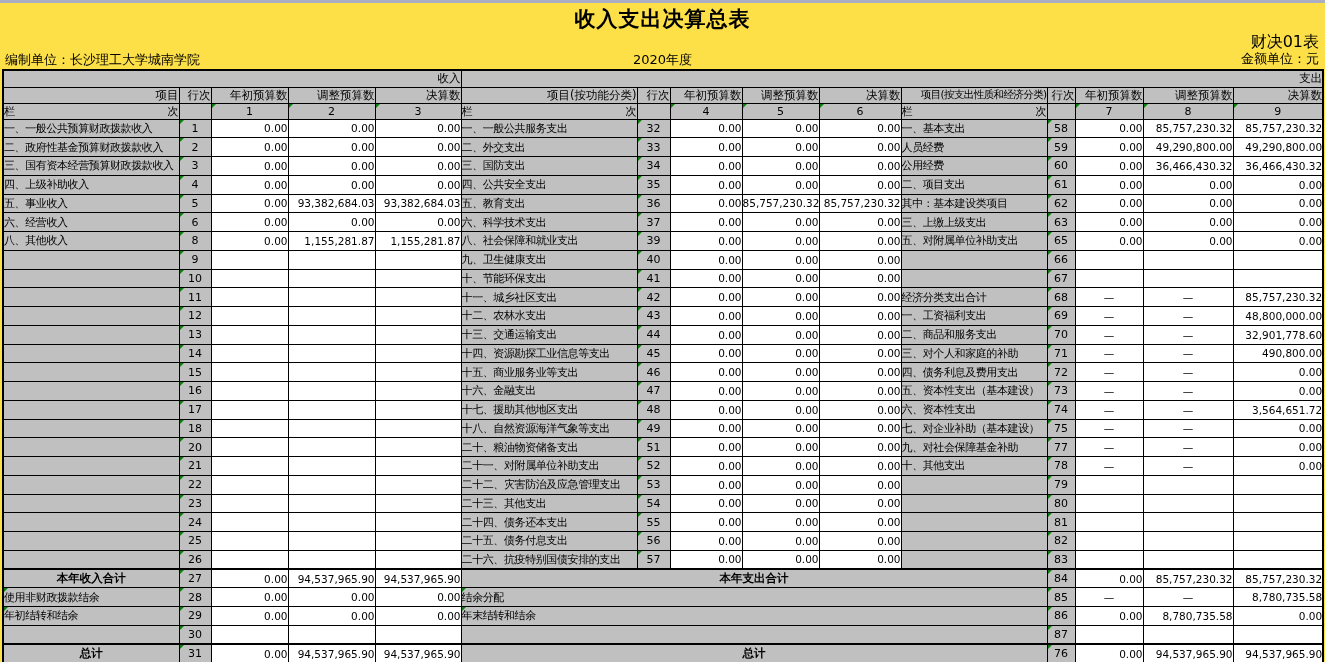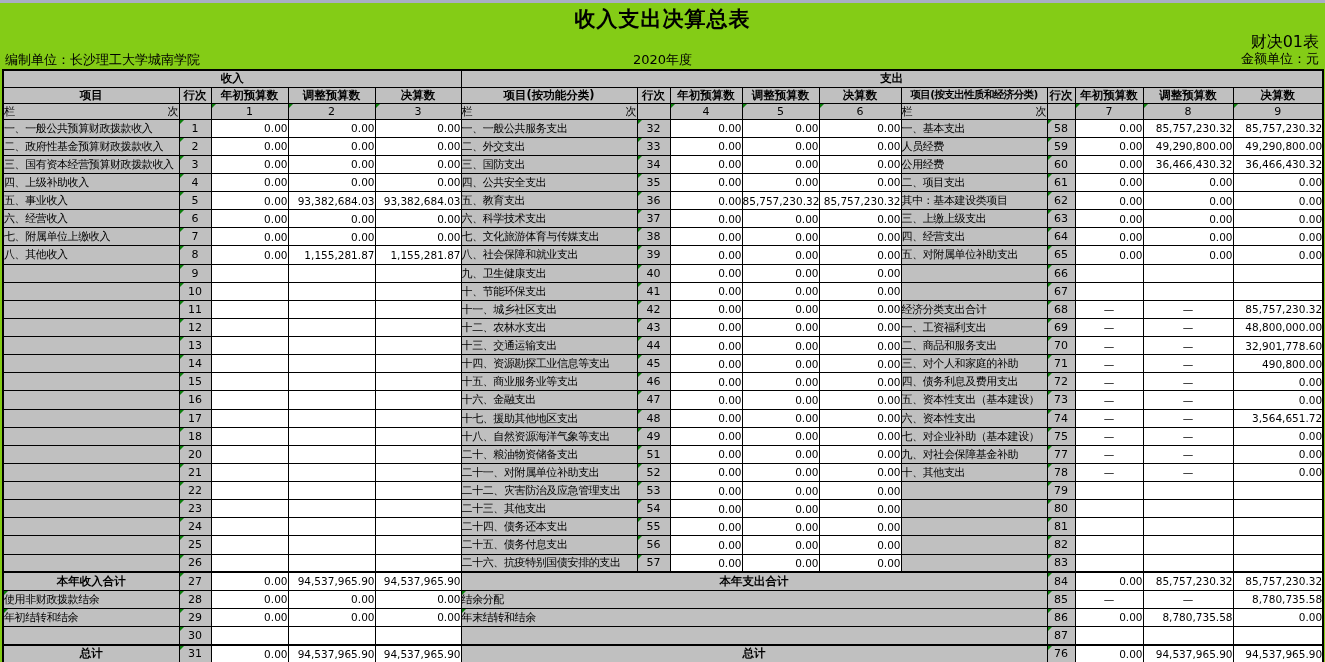--- a/index.html
+++ b/index.html
@@ -1,38 +1,38 @@
 <!DOCTYPE html>
 <html><head>
 <meta charset="utf-8">
 <style>
   html,body{margin:0;padding:0;background:#f2f2f2;}
   .sheet{
-    position:relative;width:1325px;height:662px;background:#84cc16;
+    position:relative;width:1325px;height:662px;background:#fde047;
     border-top:3px solid #a9aec5;box-sizing:border-box;overflow:hidden;
     font-family:"DejaVu Sans",sans-serif;color:#000;
   }
   .page-title{position:absolute;top:2px;left:0;width:100%;text-align:center;
     font-size:21px;font-weight:700;letter-spacing:1px;}
   .form-no{position:absolute;top:29px;right:6px;font-size:16px;}
   .org-unit{position:absolute;top:48px;left:5px;font-size:13px;}
   .fiscal-year{position:absolute;top:48px;left:0;width:100%;text-align:center;font-size:13px;}
   .amount-unit{position:absolute;top:47px;right:6px;font-size:13px;}
 
   table.grid{
     position:absolute;left:2px;top:66px;width:1321px;height:595px;
     border-collapse:collapse;table-layout:fixed;border:2px solid #000;
   }
   table.grid td{border:1px solid #000;position:relative;overflow:hidden;padding:0;}
   thead tr.hr1{height:17px}
   thead tr.hr2{height:16px}
   thead tr.hr3{height:15px}
   tbody tr{height:17px}
 
-  td.th{background:#c0c0c0;text-align:center;font-weight:700;font-size:11.5px;white-space:nowrap;}
+  td.th{background:#c0c0c0;text-align:right;font-weight:400;font-size:11.5px;white-space:nowrap;}
   td.th-econ{font-size:10.5px;letter-spacing:-0.6px;}
   td.lanci{background:#c0c0c0;font-size:11px;padding:0 3px;}
   td.lanci .l{float:left}
   td.lanci .r{float:right}
   td.num-head{background:#c0c0c0;text-align:center;font-size:11px;}
 
   td.lbl{background:#c0c0c0;text-align:left;padding:0 3px;font-size:11px;
     letter-spacing:-0.4px;white-space:nowrap;}
   td.tot{text-align:center;font-weight:700;font-size:11.5px;letter-spacing:0;}
   td.ind1{padding-left:27px;}
@@ -224,37 +224,20 @@
           <td class="num">0.00</td>
           <td class="num">0.00</td>
           <td class="num">0.00</td>
           <td class="lbl sec-start">三、上缴上级支出</td>
           <td class="rn gt">63</td>
           <td class="num">0.00</td>
           <td class="num">0.00</td>
           <td class="num">0.00</td>
         </tr>
         <tr>
-          <td class="lbl">七、附属单位上缴收入</td>
-          <td class="rn gt">7</td>
-          <td class="num">0.00</td>
-          <td class="num">0.00</td>
-          <td class="num">0.00</td>
-          <td class="lbl sec-start">七、文化旅游体育与传媒支出</td>
-          <td class="rn gt">38</td>
-          <td class="num">0.00</td>
-          <td class="num">0.00</td>
-          <td class="num">0.00</td>
-          <td class="lbl sec-start">四、经营支出</td>
-          <td class="rn gt">64</td>
-          <td class="num">0.00</td>
-          <td class="num">0.00</td>
-          <td class="num">0.00</td>
-        </tr>
-        <tr>
           <td class="lbl">八、其他收入</td>
           <td class="rn gt">8</td>
           <td class="num">0.00</td>
           <td class="num">1,155,281.87</td>
           <td class="num">1,155,281.87</td>
           <td class="lbl sec-start">八、社会保障和就业支出</td>
           <td class="rn gt">39</td>
           <td class="num">0.00</td>
           <td class="num">0.00</td>
           <td class="num">0.00</td>

